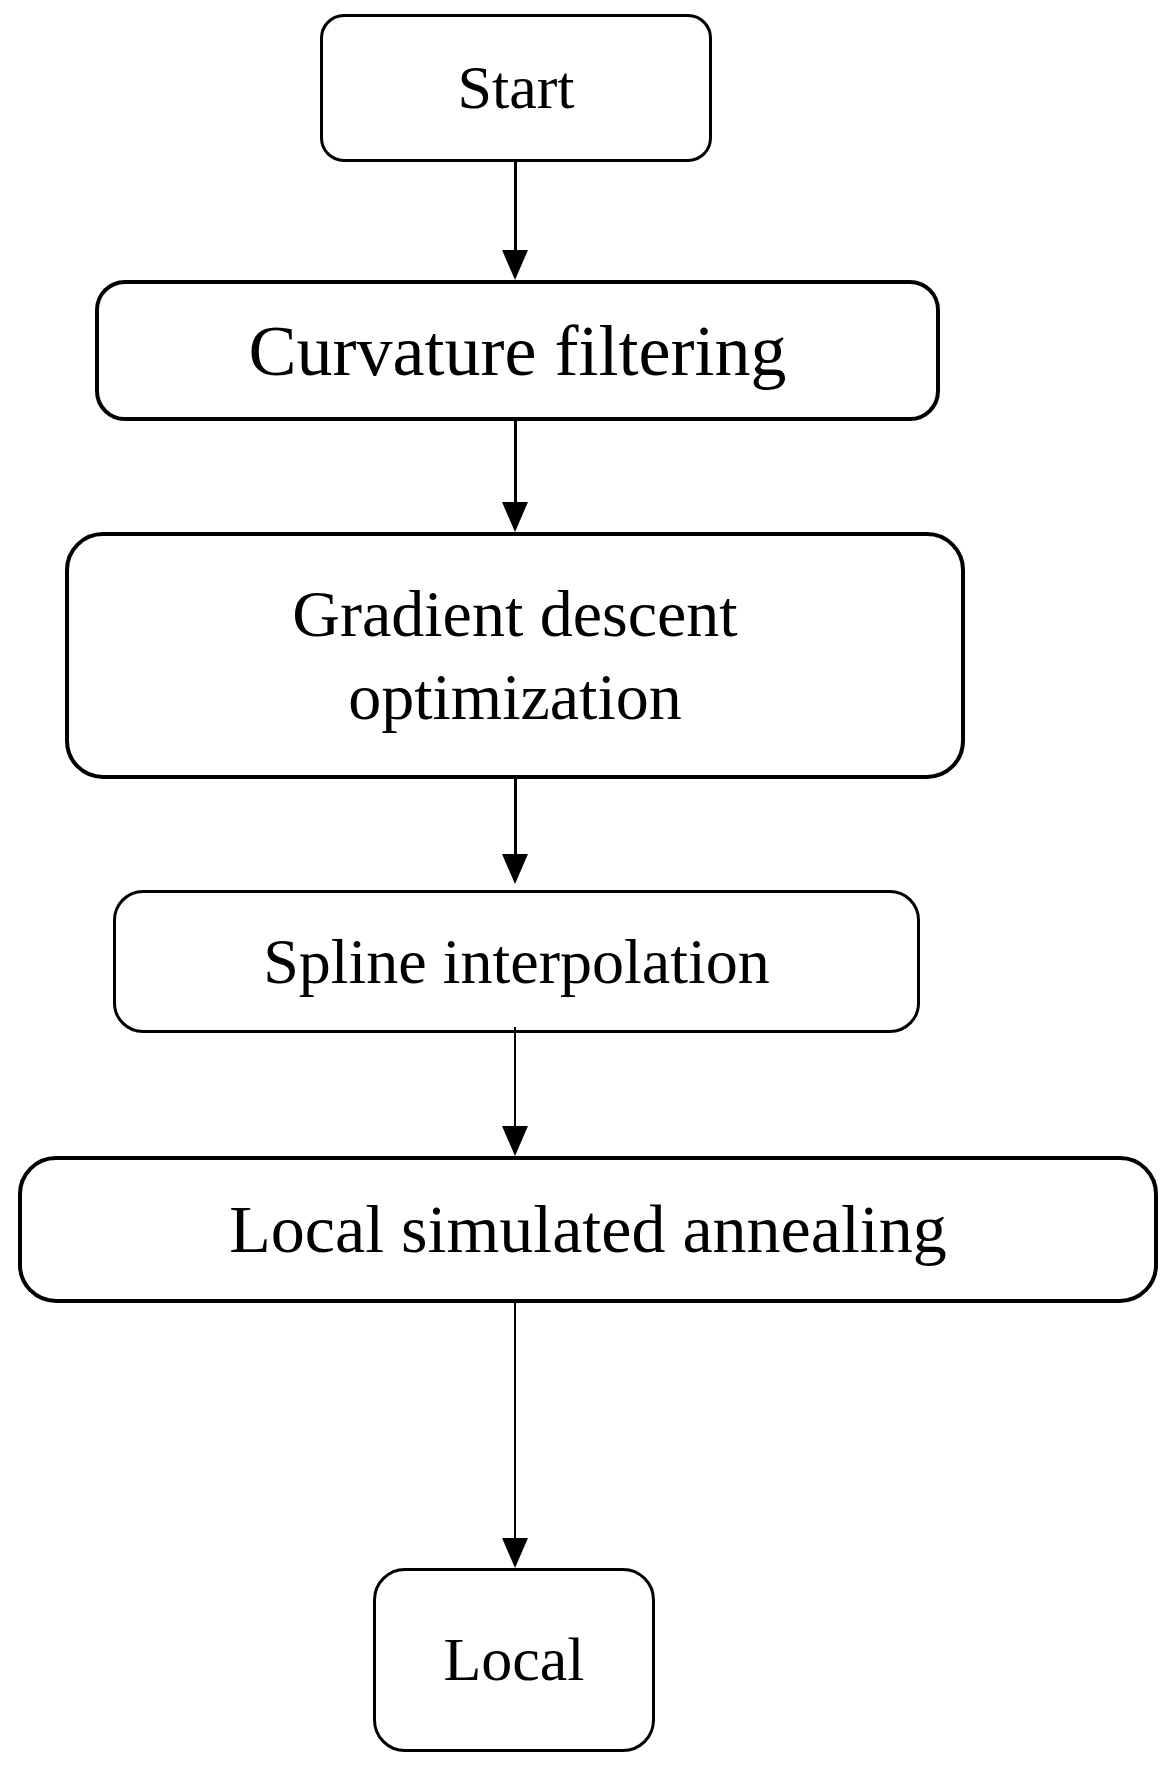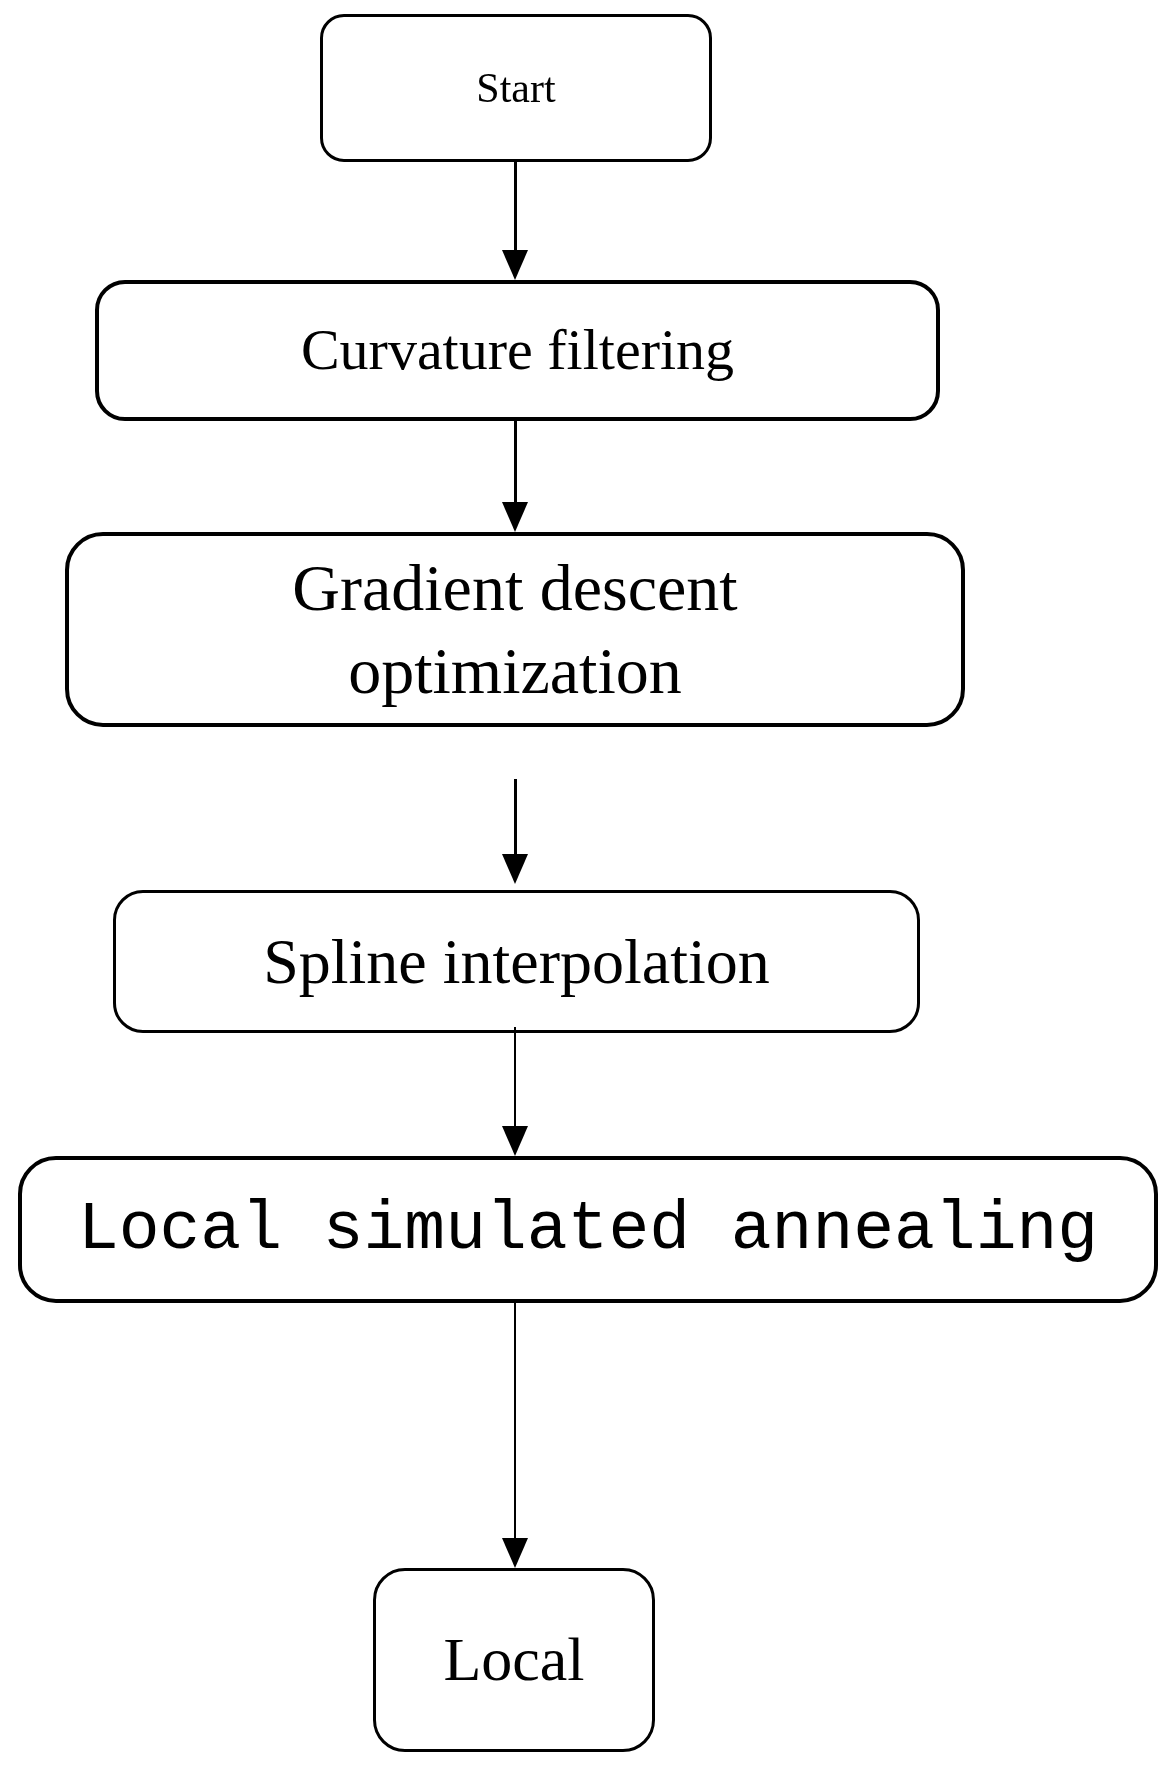--- a/index.html
+++ b/index.html
@@ -24,38 +24,38 @@
     display: flex;
     align-items: center;
     justify-content: center;
     text-align: center;
     line-height: 1.25;
   }
   .node span { display: block; }
 
   #node-start {
     left: 320px; top: 14px; width: 392px; height: 148px;
-    border-radius: 24px; font-size: 42px; border-width: 3px;
+    border-radius: 24px; font-size: 62px; border-width: 3px;
   }
   #node-curvature {
     left: 95px; top: 280px; width: 845px; height: 141px;
-    border-radius: 30px; font-size: 58px;
+    border-radius: 30px; font-size: 72px;
   }
   #node-gradient {
-    left: 65px; top: 532px; width: 900px; height: 195px;
+    left: 65px; top: 532px; width: 900px; height: 247px;
     border-radius: 38px; font-size: 66px;
     padding: 0 72px;
   }
   #node-spline {
     left: 113px; top: 884px; width: 807px; height: 143px;
     border-radius: 30px; font-size: 64px; border-width: 3px; margin-top: 6px;
   }
   #node-annealing {
     left: 18px; top: 1156px; width: 1140px; height: 147px;
-    border-radius: 38px; font-size: 68px; font-family: Liberation Mono, monospace;
+    border-radius: 38px; font-size: 68px;
   }
   #node-close {
     left: 373px; top: 1568px; width: 282px; height: 184px;
     border-radius: 32px; font-size: 62px; border-width: 3px;
   }
 
   .arrow {
     position: absolute;
     width: 28px;
     left: 501px;

